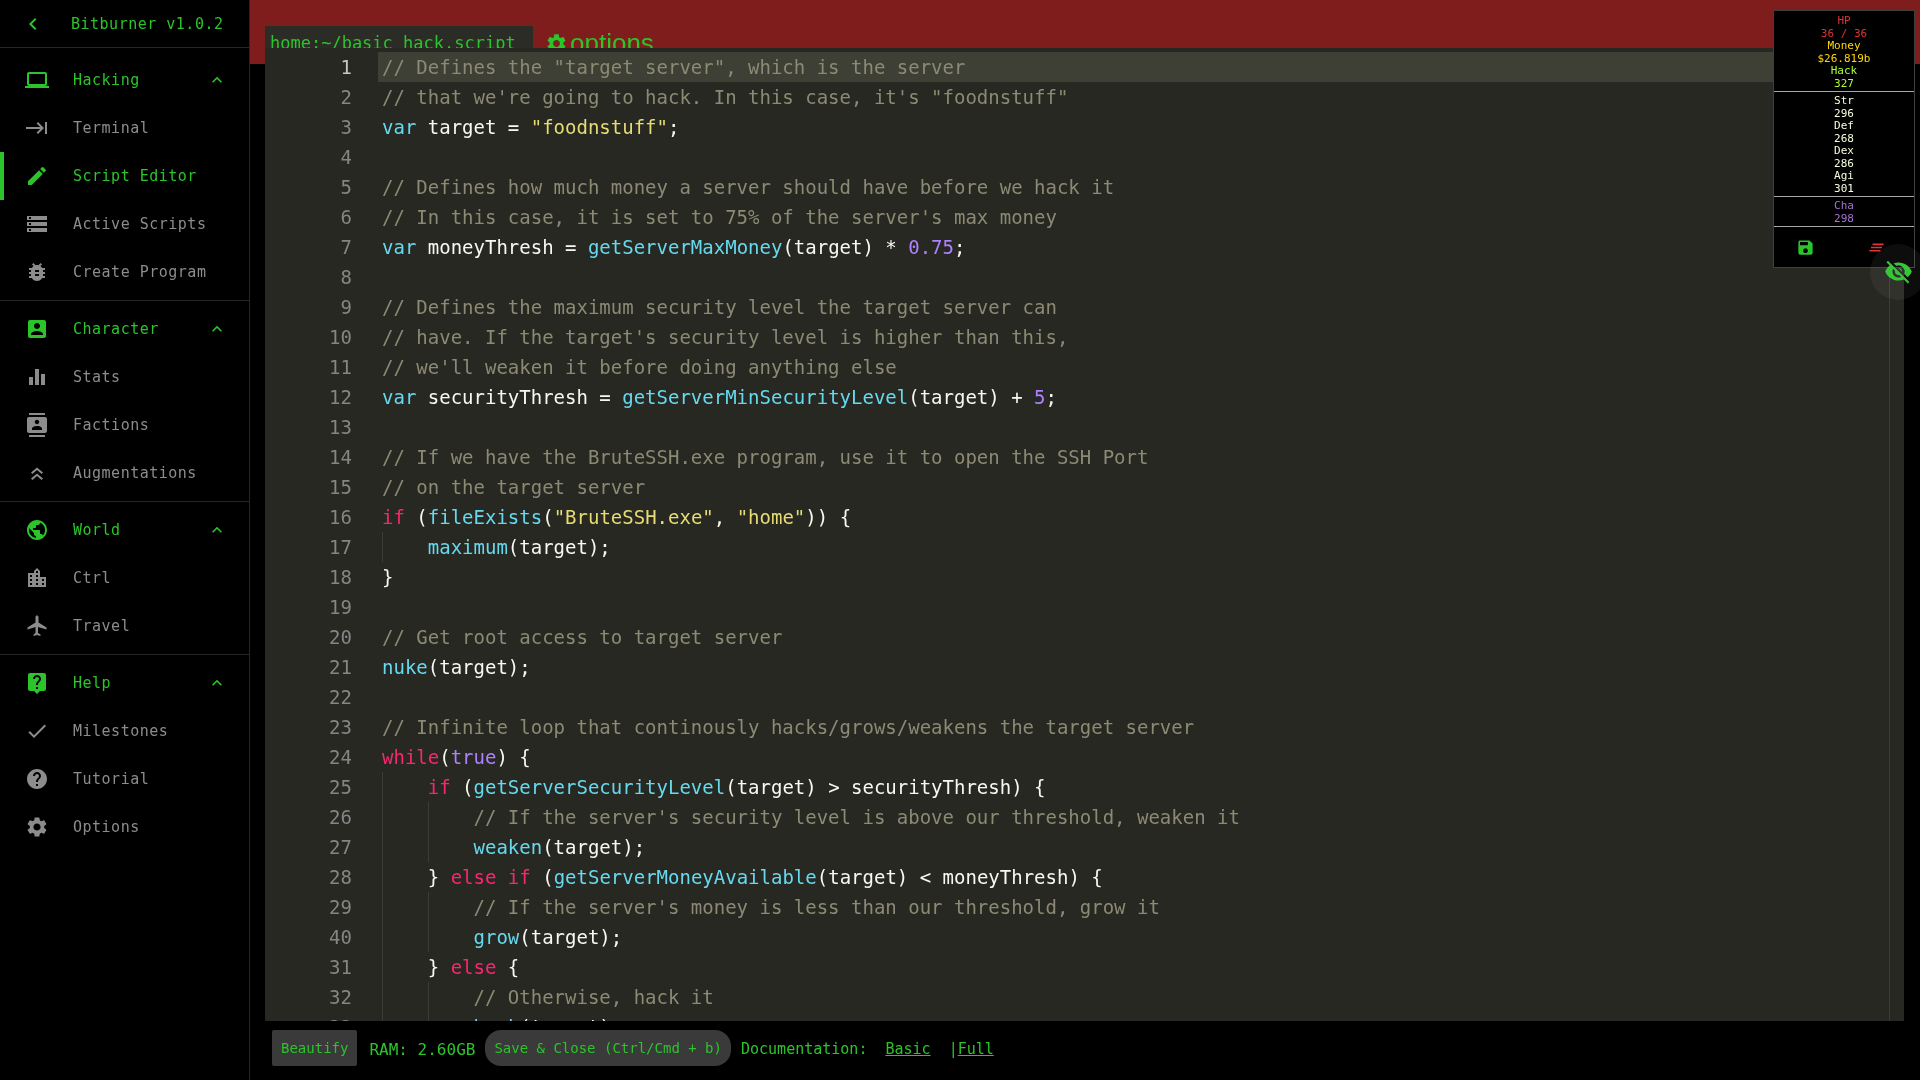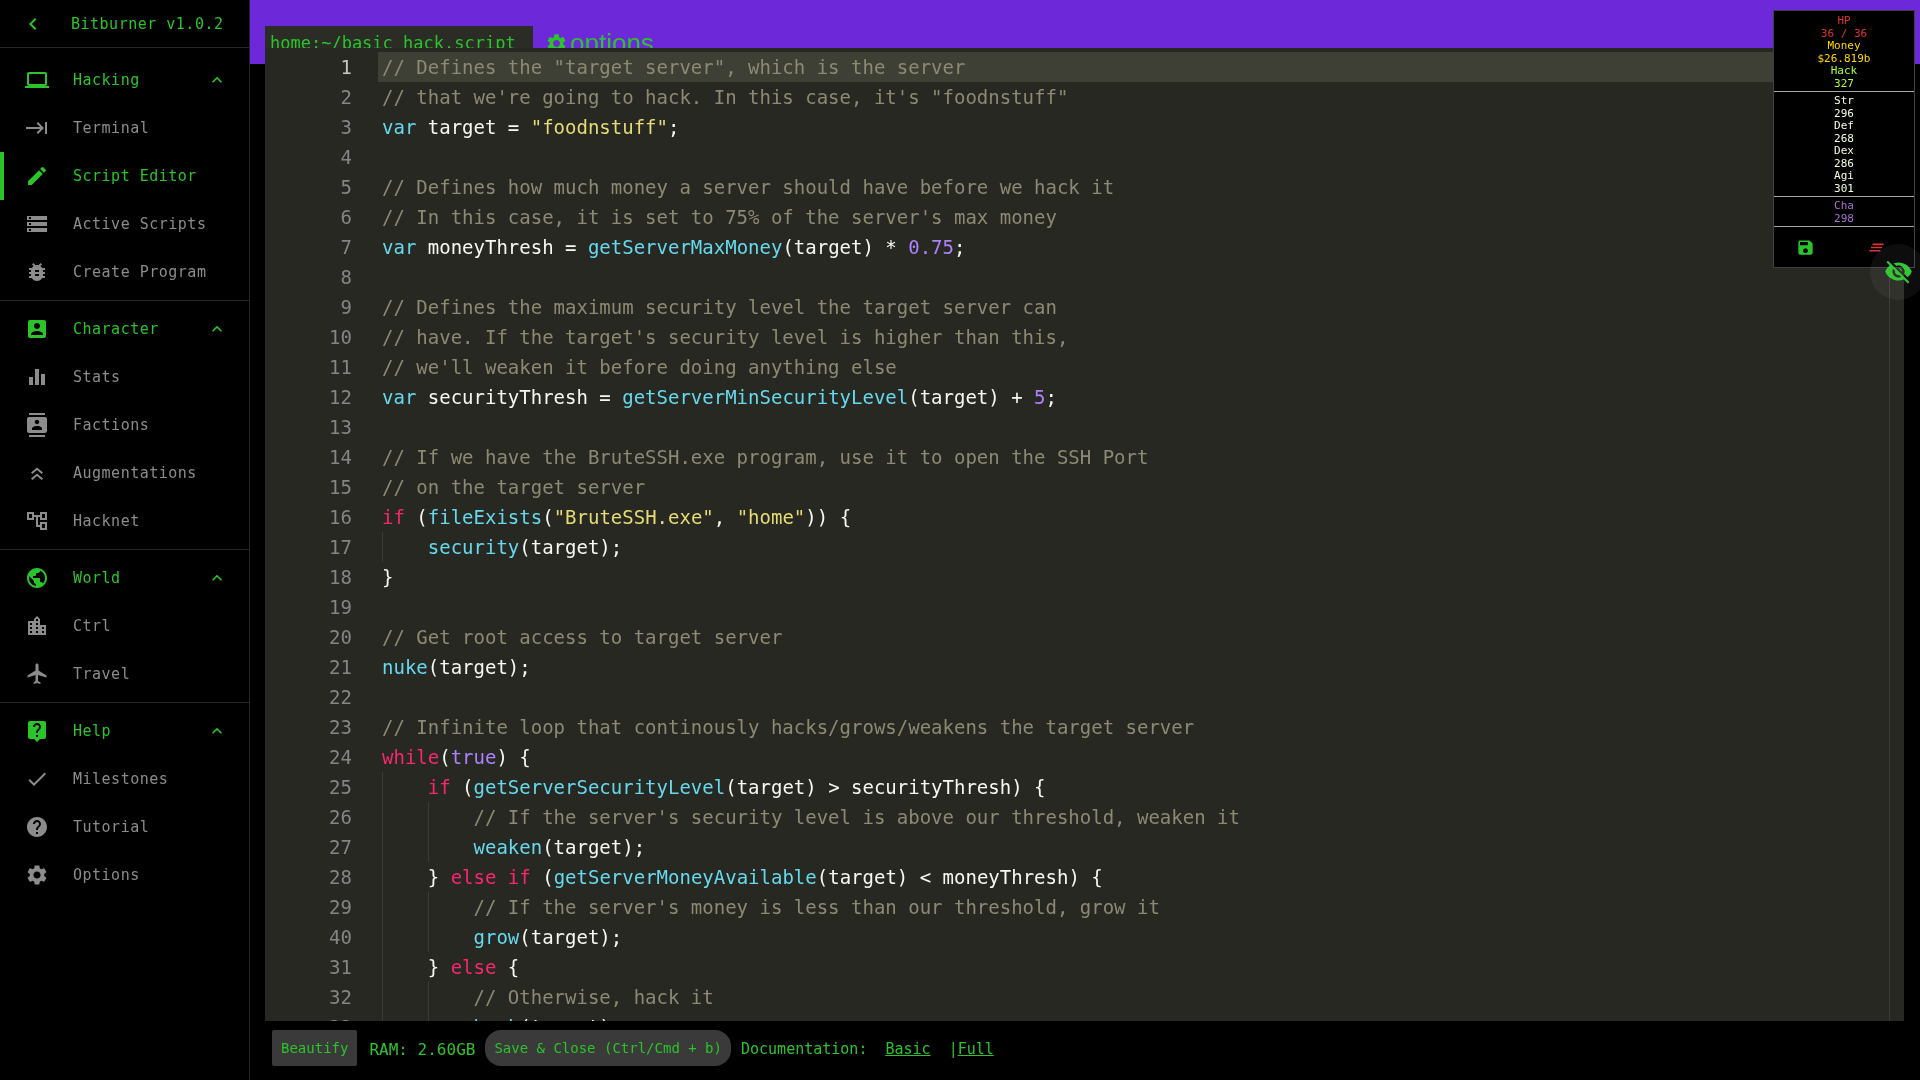--- a/index.html
+++ b/index.html
@@ -38,21 +38,21 @@
   .sb-item .sb-icon{width:24px;height:24px;margin-left:25px;flex:0 0 24px;}
   .sb-item .sb-label{margin-left:24px;font-size:15px;letter-spacing:.5px;white-space:nowrap;}
   .sb-item.section{color:var(--green);}
   .sb-item.active{color:var(--green);}
   .sb-item.active::before{content:"";position:absolute;left:0;top:0;width:4px;height:100%;background:var(--green);}
   .sb-chevron{position:absolute;right:22px;width:20px;height:20px;color:var(--green);}
   .sb-divider{height:1px;background:#262626;margin:4px 0;}
   svg{display:block;width:100%;height:100%;fill:currentColor;}
 
   
-  .tabbar{position:absolute;left:250px;top:0;right:0;height:64px;background:#6d28d9;
+  .tabbar{position:absolute;left:250px;top:0;right:0;height:64px;background:#7f1d1d;
     display:flex;align-items:flex-end;}
   .tab{margin-left:15px;margin-bottom:3px;width:268px;height:35px;background:#2b2c26;
     border-bottom:2px solid var(--green);display:flex;align-items:center;cursor:pointer;}
   .tab-label{color:var(--green);font-size:17px;padding-left:5px;white-space:nowrap;}
   .options-btn{margin-left:12px;margin-bottom:8px;display:flex;align-items:center;color:var(--green);
     cursor:pointer;font-family:"Liberation Sans",sans-serif;}
   .options-gear{width:23px;height:23px;}
   .options-label{font-size:26px;margin-left:2px;line-height:1;}
 
   
@@ -196,28 +196,20 @@
         <span class="sb-label">Factions</span>
       </div>
       <div class="sb-item">
         <span class="sb-icon">
           <svg viewBox="0 0 24 24" aria-hidden="true">
             <path d="M6 11.5l6-5 6 5-1.4 1.4-4.6-3.8-4.6 3.8zM6 17.5l6-5 6 5-1.4 1.4-4.6-3.8-4.6 3.8z"></path>
           </svg>
         </span>
         <span class="sb-label">Augmentations</span>
       </div>
-      <div class="sb-item">
-        <span class="sb-icon">
-          <svg viewBox="0 0 24 24" aria-hidden="true">
-            <path d="M22 11V3h-7v3H9V3H2v8h7V8h2v10h4v3h7v-8h-7v3h-2V8h2v3h7zM7 9H4V5h3v4zm10 6h3v4h-3v-4zm0-10h3v4h-3V5z"></path>
-          </svg>
-        </span>
-        <span class="sb-label">Hacknet</span>
-      </div>
       <div class="sb-divider"></div>
       <div class="sb-item section">
         <span class="sb-icon">
           <svg viewBox="0 0 24 24" aria-hidden="true">
             <path d="M12 2C6.48 2 2 6.48 2 12s4.48 10 10 10 10-4.48 10-10S17.52 2 12 2zm-1 17.93c-3.95-.49-7-3.85-7-7.93 0-.62.08-1.21.21-1.79L9 15v1c0 1.1.9 2 2 2v1.93zm6.9-2.54c-.26-.81-1-1.39-1.9-1.39h-1v-3c0-.55-.45-1-1-1H8v-2h2c.55 0 1-.45 1-1V7h2c1.1 0 2-.9 2-2v-.41c2.93 1.19 5 4.06 5 7.41 0 2.08-.8 3.97-2.1 5.39z"></path>
           </svg>
         </span>
         <span class="sb-label">World</span>
         <span class="sb-chevron">
           <svg viewBox="0 0 24 24" aria-hidden="true">
@@ -307,21 +299,21 @@
       <div class="line"><span class="ln">7</span><div class="lwrap"><div class="linner"><span class="ltext" style="padding-left: 0px;"><span class="tk-k">var</span><span class="tk-p"> moneyThresh = </span><span class="tk-f">getServerMaxMoney</span><span class="tk-p">(target) * </span><span class="tk-n2">0.75</span><span class="tk-p">;</span></span></div></div></div>
       <div class="line"><span class="ln">8</span><div class="lwrap"><div class="linner"><span class="ltext" style="padding-left: 0px;"></span></div></div></div>
       <div class="line"><span class="ln">9</span><div class="lwrap"><div class="linner"><span class="ltext" style="padding-left: 0px;"><span class="tk-c">// Defines the maximum security level the target server can</span></span></div></div></div>
       <div class="line"><span class="ln">10</span><div class="lwrap"><div class="linner"><span class="ltext" style="padding-left: 0px;"><span class="tk-c">// have. If the target's security level is higher than this,</span></span></div></div></div>
       <div class="line"><span class="ln">11</span><div class="lwrap"><div class="linner"><span class="ltext" style="padding-left: 0px;"><span class="tk-c">// we'll weaken it before doing anything else</span></span></div></div></div>
       <div class="line"><span class="ln">12</span><div class="lwrap"><div class="linner"><span class="ltext" style="padding-left: 0px;"><span class="tk-k">var</span><span class="tk-p"> securityThresh = </span><span class="tk-f">getServerMinSecurityLevel</span><span class="tk-p">(target) + </span><span class="tk-n2">5</span><span class="tk-p">;</span></span></div></div></div>
       <div class="line"><span class="ln">13</span><div class="lwrap"><div class="linner"><span class="ltext" style="padding-left: 0px;"></span></div></div></div>
       <div class="line"><span class="ln">14</span><div class="lwrap"><div class="linner"><span class="ltext" style="padding-left: 0px;"><span class="tk-c">// If we have the BruteSSH.exe program, use it to open the SSH Port</span></span></div></div></div>
       <div class="line"><span class="ln">15</span><div class="lwrap"><div class="linner"><span class="ltext" style="padding-left: 0px;"><span class="tk-c">// on the target server</span></span></div></div></div>
       <div class="line"><span class="ln">16</span><div class="lwrap"><div class="linner"><span class="ltext" style="padding-left: 0px;"><span class="tk-kc">if</span><span class="tk-p"> (</span><span class="tk-f">fileExists</span><span class="tk-p">(</span><span class="tk-s">"BruteSSH.exe"</span><span class="tk-p">, </span><span class="tk-s">"home"</span><span class="tk-p">)) {</span></span></div></div></div>
-      <div class="line"><span class="ln">17</span><div class="lwrap"><div class="linner"><span class="guide" style="left: 4px;"></span><span class="ltext" style="padding-left: 45.76px;"><span class="tk-f">security</span><span class="tk-p">(target);</span></span></div></div></div>
+      <div class="line"><span class="ln">17</span><div class="lwrap"><div class="linner"><span class="guide" style="left: 4px;"></span><span class="ltext" style="padding-left: 45.76px;"><span class="tk-f">maximum</span><span class="tk-p">(target);</span></span></div></div></div>
       <div class="line"><span class="ln">18</span><div class="lwrap"><div class="linner"><span class="ltext" style="padding-left: 0px;"><span class="tk-p">}</span></span></div></div></div>
       <div class="line"><span class="ln">19</span><div class="lwrap"><div class="linner"><span class="ltext" style="padding-left: 0px;"></span></div></div></div>
       <div class="line"><span class="ln">20</span><div class="lwrap"><div class="linner"><span class="ltext" style="padding-left: 0px;"><span class="tk-c">// Get root access to target server</span></span></div></div></div>
       <div class="line"><span class="ln">21</span><div class="lwrap"><div class="linner"><span class="ltext" style="padding-left: 0px;"><span class="tk-f">nuke</span><span class="tk-p">(target);</span></span></div></div></div>
       <div class="line"><span class="ln">22</span><div class="lwrap"><div class="linner"><span class="ltext" style="padding-left: 0px;"></span></div></div></div>
       <div class="line"><span class="ln">23</span><div class="lwrap"><div class="linner"><span class="ltext" style="padding-left: 0px;"><span class="tk-c">// Infinite loop that continously hacks/grows/weakens the target server</span></span></div></div></div>
       <div class="line"><span class="ln">24</span><div class="lwrap"><div class="linner"><span class="ltext" style="padding-left: 0px;"><span class="tk-kc">while</span><span class="tk-p">(</span><span class="tk-n2">true</span><span class="tk-p">) {</span></span></div></div></div>
       <div class="line"><span class="ln">25</span><div class="lwrap"><div class="linner"><span class="guide" style="left: 4px;"></span><span class="ltext" style="padding-left: 45.76px;"><span class="tk-kc">if</span><span class="tk-p"> (</span><span class="tk-f">getServerSecurityLevel</span><span class="tk-p">(target) &gt; securityThresh) {</span></span></div></div></div>
       <div class="line"><span class="ln">26</span><div class="lwrap"><div class="linner"><span class="guide" style="left: 4px;"></span><span class="guide" style="left: 49.76px;"></span><span class="ltext" style="padding-left: 91.52px;"><span class="tk-c">// If the server's security level is above our threshold, weaken it</span></span></div></div></div>
       <div class="line"><span class="ln">27</span><div class="lwrap"><div class="linner"><span class="guide" style="left: 4px;"></span><span class="guide" style="left: 49.76px;"></span><span class="ltext" style="padding-left: 91.52px;"><span class="tk-f">weaken</span><span class="tk-p">(target);</span></span></div></div></div>

